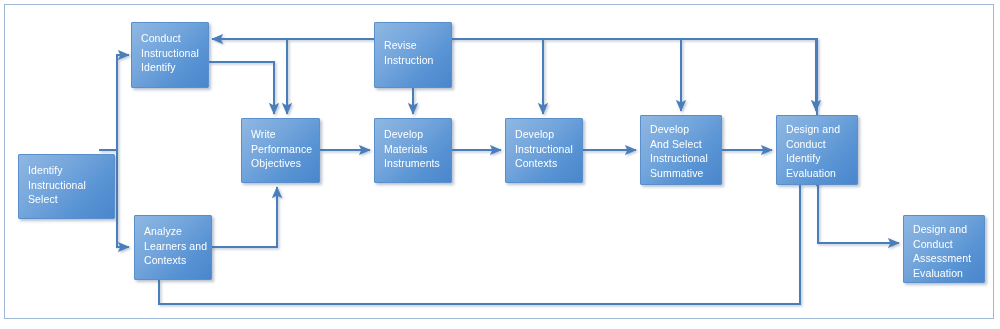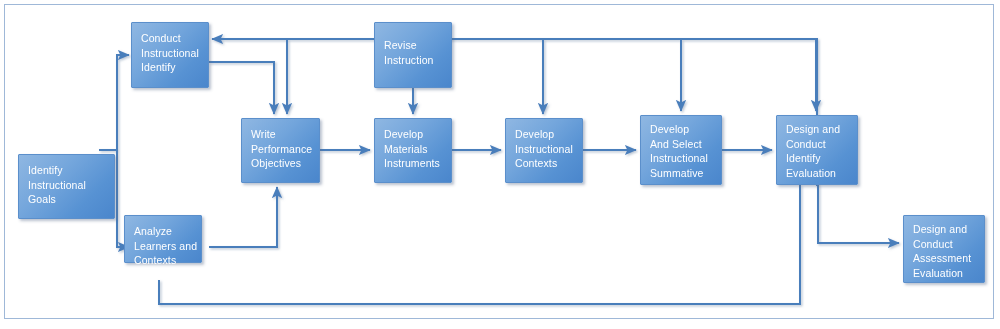--- a/index.html
+++ b/index.html
@@ -105,30 +105,30 @@
 
       <path d="M800,185 L800,304 L159,304 L159,282"></path>
 
       <path d="M159,280 L159,304"></path>
     </g>
   </svg>
 
   <div class="node" style="left:18px; top:118px; width:97px; height:65px;margin-top:36px;">
     <span class="line">Identify</span>
     <span class="line">Instructional</span>
-    <span class="line">Goals</span>
+    <span class="line">Select</span>
   </div>
 
   <div class="node" style="left:131px; top:22px; width:78px; height:66px;">
     <span class="line">Conduct</span>
     <span class="line">Instructional</span>
     <span class="line">Identify</span>
   </div>
 
-  <div class="node" style="left:124px; top:215px; width:78px; height:48px;">
+  <div class="node" style="left:134px; top:215px; width:78px; height:65px;">
     <span class="line">Analyze</span>
     <span class="line">Learners and</span>
     <span class="line">Contexts</span>
   </div>
 
   <div class="node" style="left:241px; top:118px; width:79px; height:65px;">
     <span class="line">Write</span>
     <span class="line">Performance</span>
     <span class="line">Objectives</span>
   </div>

